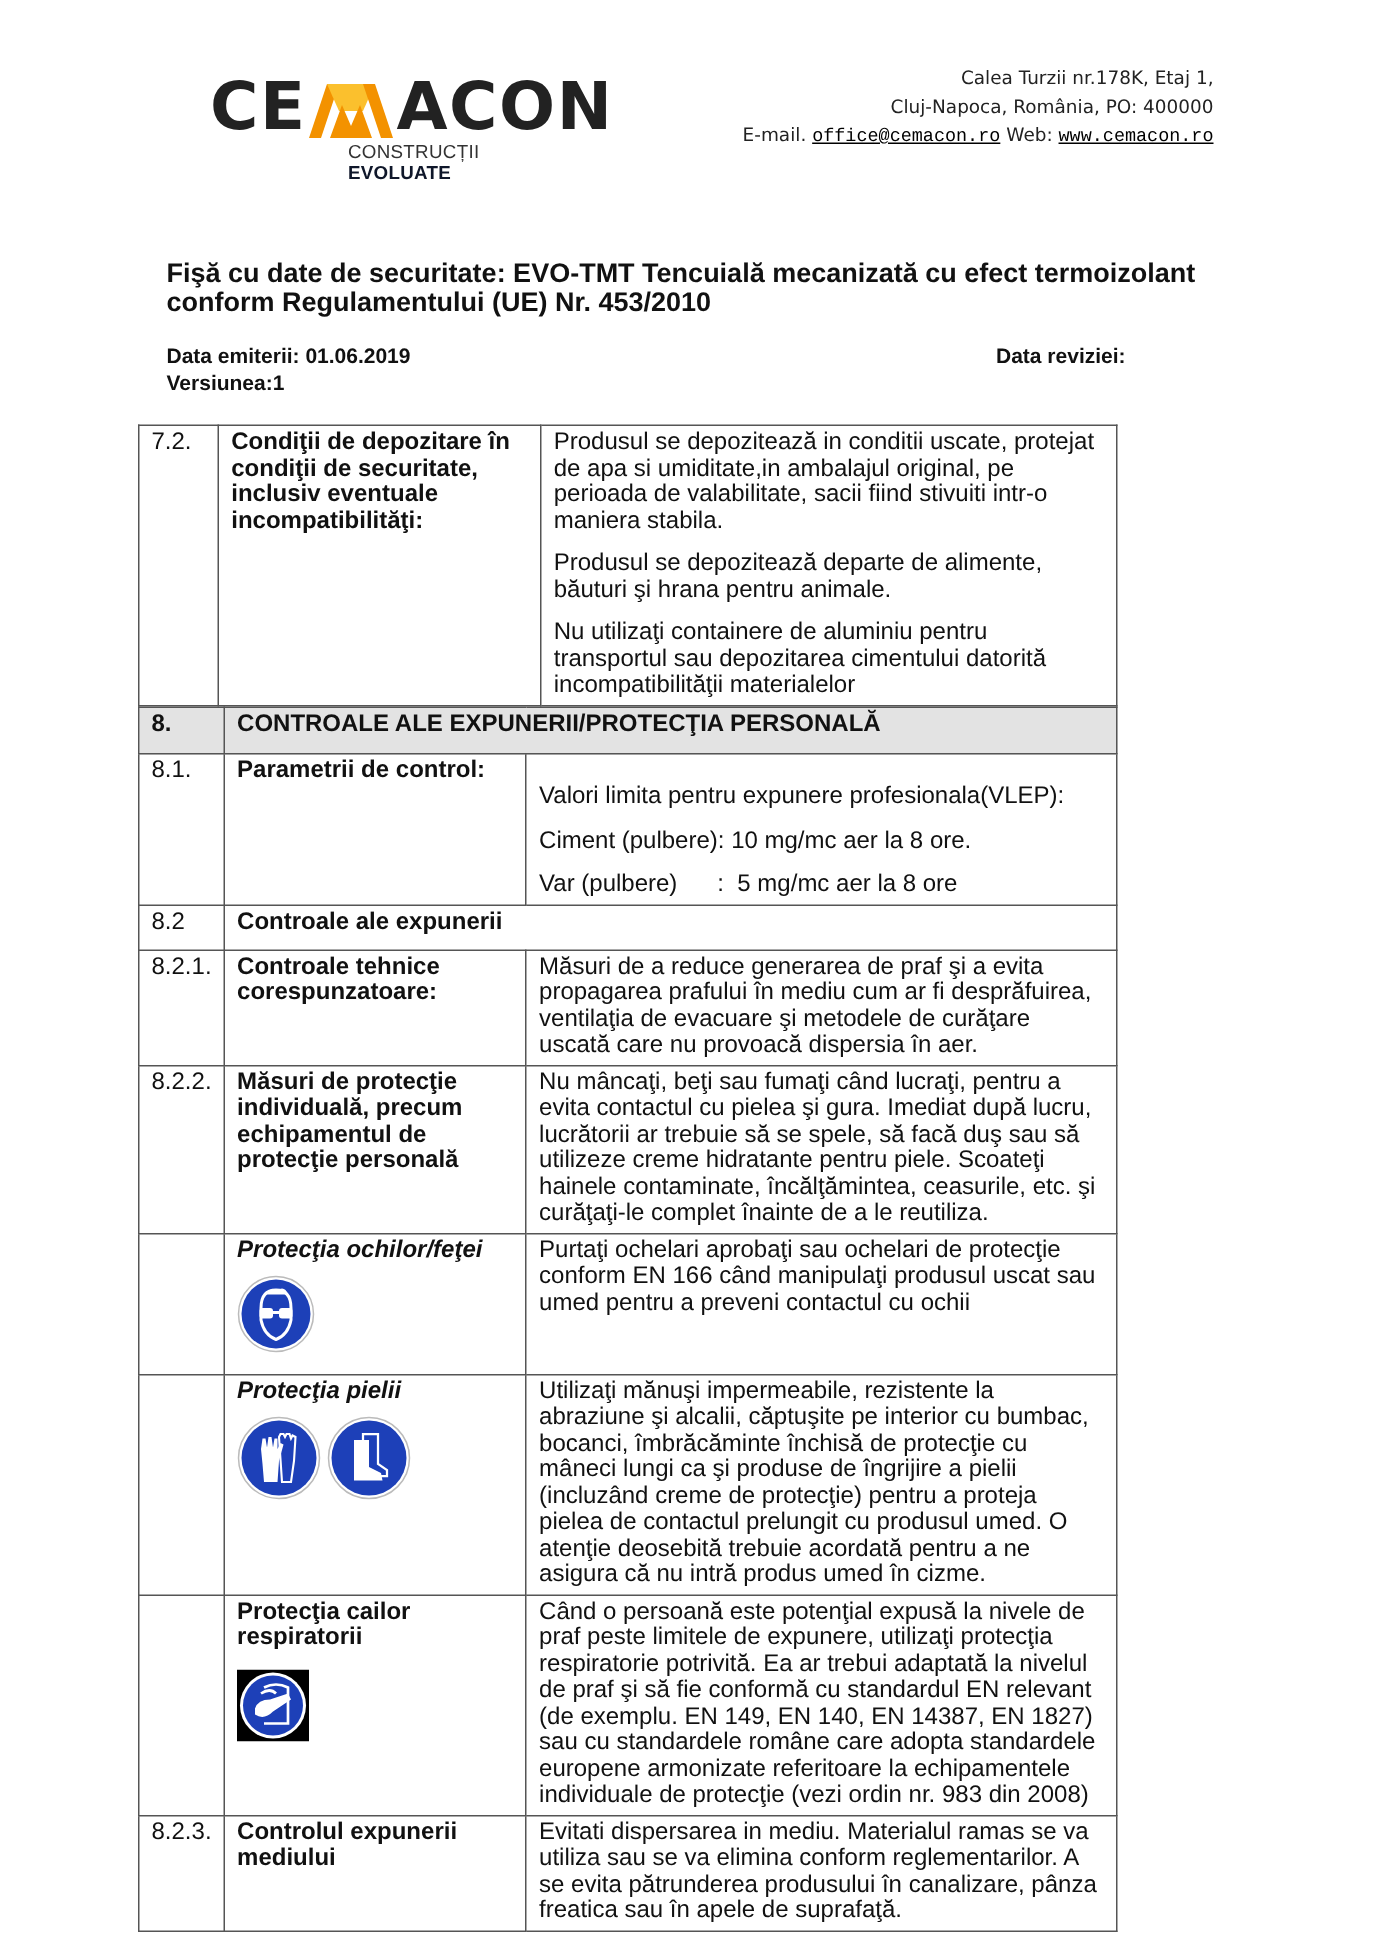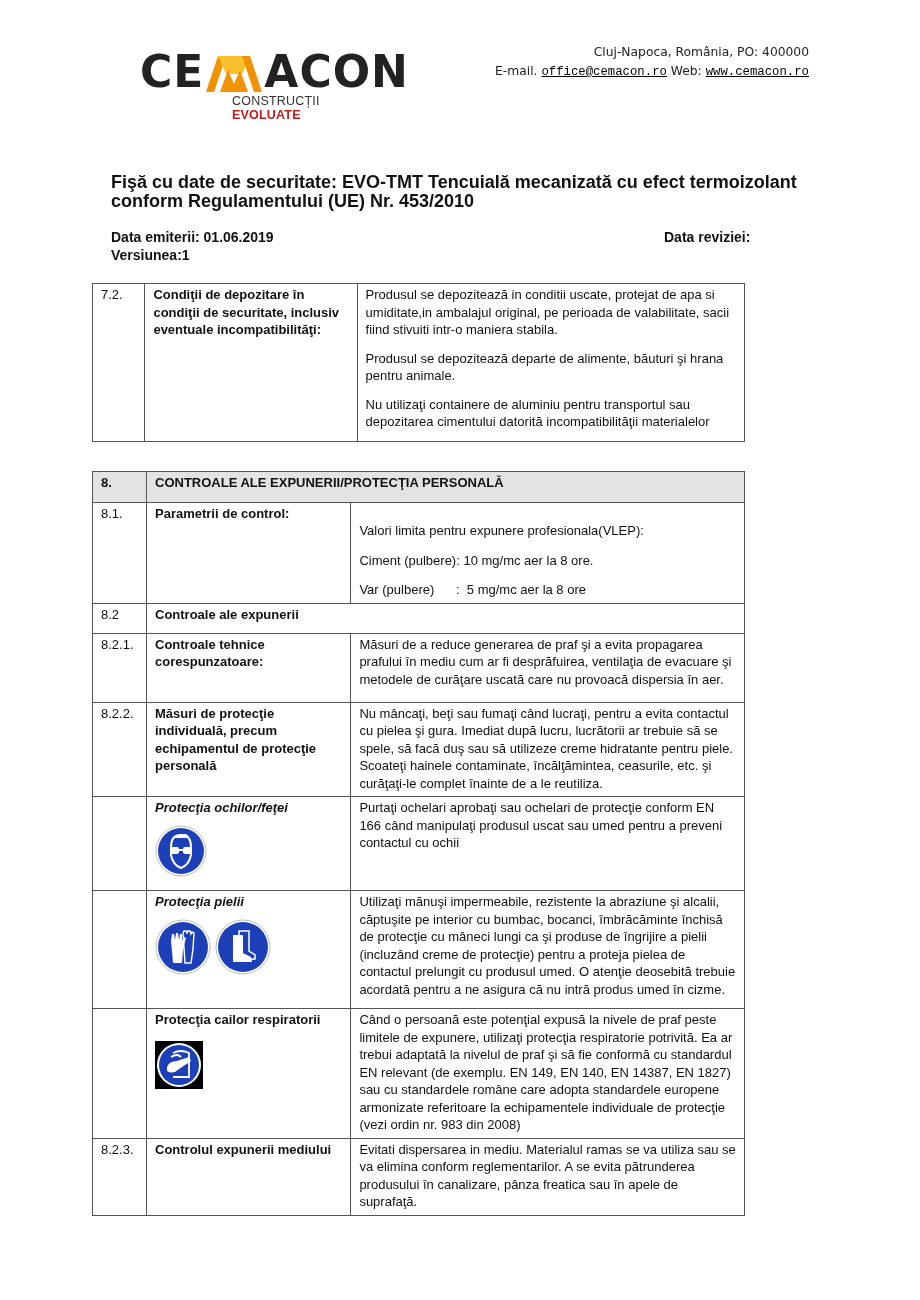--- a/index.html
+++ b/index.html
@@ -3,30 +3,30 @@
 <meta charset="utf-8">
 <style>
   * { box-sizing: border-box; margin: 0; padding: 0; }
   html, body { width: 920px; height: 1300px; background: #ffffff; }
   body { position: relative; font-family: "Liberation Sans", sans-serif; color: #111; overflow: hidden; }
 
   .logo { position: absolute; left: 140px; top: 52px; width: 250px; height: 60px; }
   .logo-word { position: absolute; left: 0; top: 0; height: 40px; display: flex; align-items: flex-end; font-family: "DejaVu Sans", sans-serif; font-weight: bold; font-size: 44px; letter-spacing: 1px; color: #222; line-height: 40px; }
   .logo-word .m { display: inline-block; width: 56px; height: 36px; position: relative; margin: 0 2px; }
   .logo-tag { position: absolute; left: 92px; top: 42px; font-family: "Liberation Sans", sans-serif; font-size: 12.5px; color: #333; letter-spacing: 0.2px; }
-  .logo-tag b { font-weight: bold; color: #b91c1c; }
+  .logo-tag b { font-weight: bold; color: #0f172a; }
 
   .address { position: absolute; right: 111px; top: 43px; text-align: right; font-family: "DejaVu Sans", sans-serif; font-size: 12.3px; line-height: 19px; color: #222; }
   .address a { color: #000000; text-decoration: underline; font-family: Liberation Mono, monospace; }
 
   .doc-title { position: absolute; left: 111px; top: 173px; font-weight: bold; font-size: 18px; line-height: 19px; color: #111; }
   .issue { position: absolute; left: 111px; top: 228px; font-weight: bold; font-size: 14px; line-height: 18px; }
   .revision { position: absolute; left: 664px; top: 228px; font-weight: bold; font-size: 14px; line-height: 18px; }
 
-  table.sds { position: absolute; left: 92px; width: 653px; border-collapse: collapse; font-size: 13px; line-height: 17.5px; }
+  table.sds { position: absolute; left: 92px; width: 653px; border-collapse: collapse; font-size: 16px; line-height: 17.5px; }
   table.sds td { border: 1.5px solid #555; vertical-align: top; padding: 2px 8px 4px 8px; }
   table.sds td.num { width: 56px; padding-left: 8px; }
   table.sds td.lab { width: 236px; font-weight: bold; }
   table.sds td.val { width: 460px; }
   table.sds tr.head td { background: #e3e3e3; font-weight: bold; }
   .val p { margin-bottom: 11px; }
   .val p:last-child { margin-bottom: 0; }
   .it { font-style: italic; }
   .icons { margin-top: 8px; display: flex; gap: 4px; }
   .icons svg { display: block; }
@@ -47,20 +47,21 @@
     </span>
     <span>ACON</span>
   </div>
   <div class="logo-tag">
     <span>CONSTRUCȚII</span>
     <b>EVOLUATE</b>
   </div>
 </div>
 
 <div class="address">
+  <div>Calea Turzii nr.178K, Etaj 1,</div>
   <div>Cluj-Napoca, România, PO: 400000</div>
   <div>
     <span>E-mail.</span>
     <a>office@cemacon.ro</a>
     <span>Web:</span>
     <a>www.cemacon.ro</a>
   </div>
 </div>
 
 <div class="doc-title">

